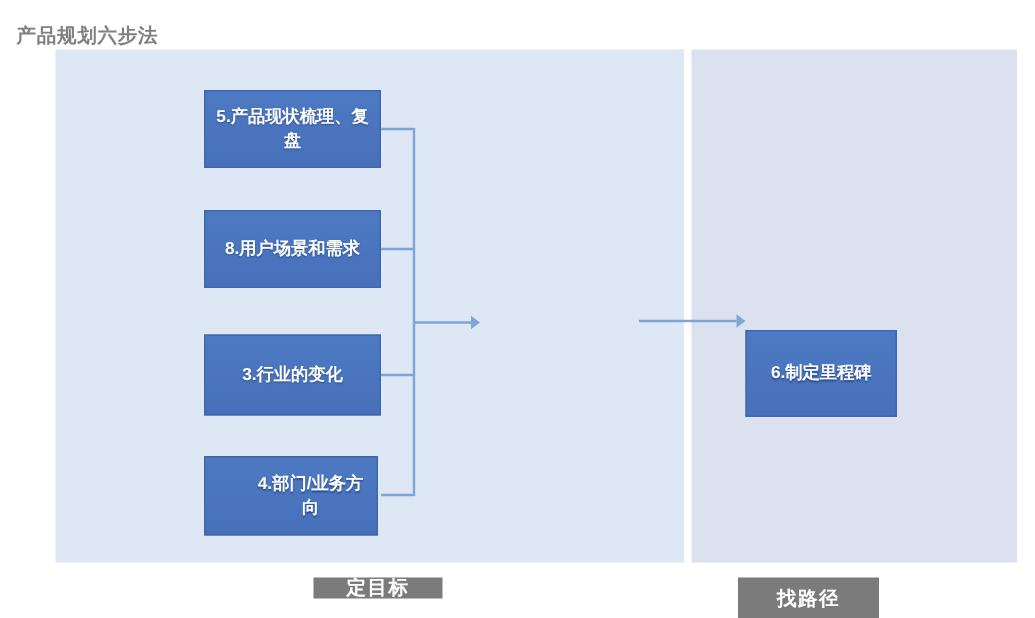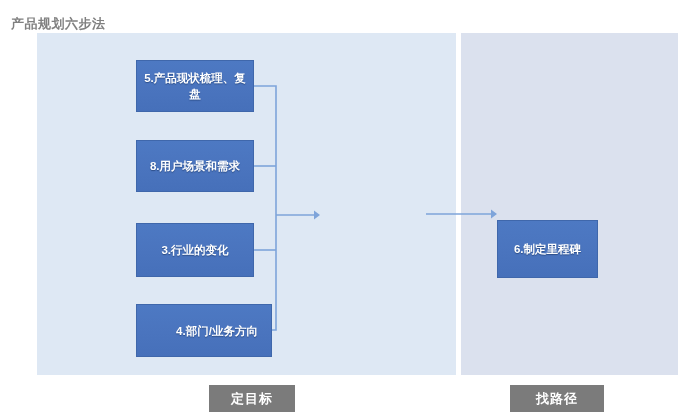--- a/index.html
+++ b/index.html
@@ -74,39 +74,39 @@
     display: flex;
     align-items: center;
     justify-content: center;
     text-align: center;
     padding: 2px 6px;
     text-shadow: 0 1px 1px rgba(20, 45, 90, 0.55);
   }
   #box-1 { left: 136px; top:  60px; width: 118px; height: 52px; }
   #box-2 { left: 136px; top: 140px; width: 118px; height: 52px; }
   #box-3 { left: 136px; top: 223px; width: 118px; height: 54px; }
-  #box-4 { left: 136px; top: 304px; width: 136px; height: 53px; padding-left: 32px; }
+  #box-4 { left: 136px; top: 304px; width: 116px; height: 53px; padding-left: 32px; }
   #box-5 { left: 318px; top: 187px; width: 108px; height: 54px; }
   #box-6 { left: 497px; top: 187px; width: 101px; height: 58px; margin-top: 33px; }
 
   
   .phase-label {
     position: absolute;
     background: #7b7b7b;
     color: #ffffff;
     font-size: 13px;
     font-weight: bold;
     display: flex;
     align-items: center;
     justify-content: center;
     letter-spacing: 1px;
     box-sizing: border-box;
   }
-  #label-goal { left: 209px; top: 385px; width: 86px; height: 27px; }
-  #label-path { left: 510px; top: 385px; width: 94px; height: 27px; }
+  #label-goal { left: 209px; top: 385px; width: 86px; height: 14px; }
+  #label-path { left: 492px; top: 385px; width: 94px; height: 27px; }
 </style>
 </head>
 <body>
 
 <div id="canvas">
 
   <div id="page-title">产品规划六步法</div>
 
   <div class="panel" id="panel-goal"></div>
   <div class="panel" id="panel-path"></div>

